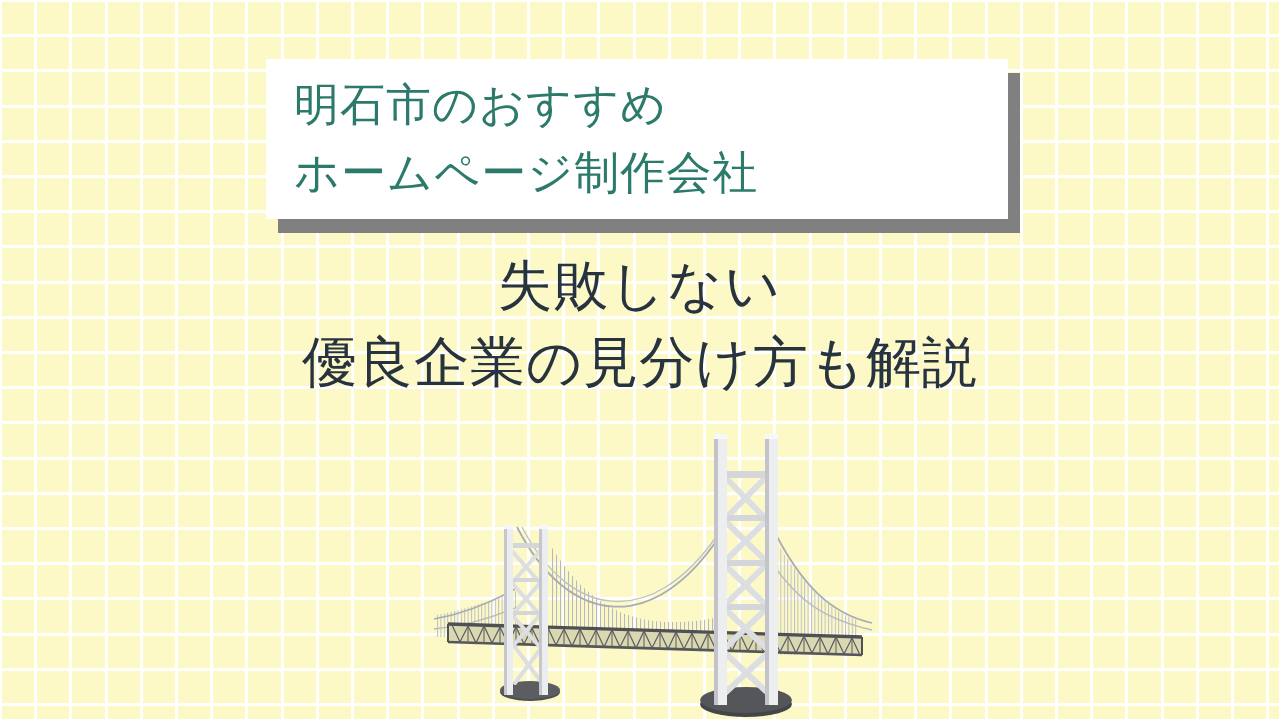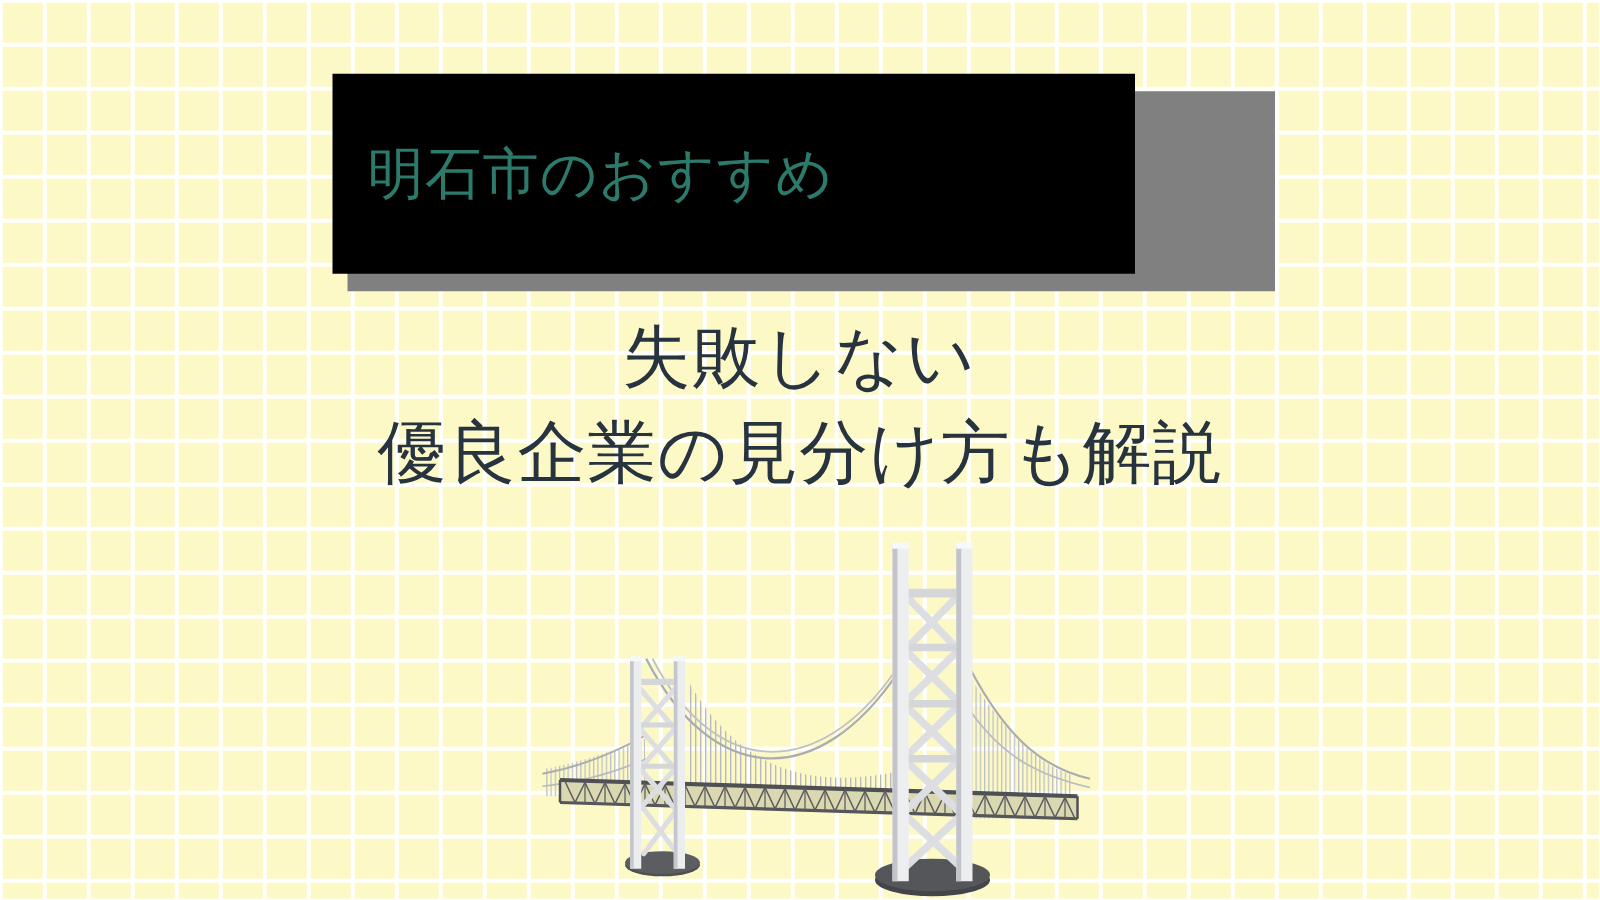--- a/index.html
+++ b/index.html
@@ -50,23 +50,23 @@
     left: 12px;
     top: 14px;
     width: 742px;
     height: 160px;
     background: #808080;
   }
   .title-card {
     position: absolute;
     left: 0;
     top: 0;
-    width: 642px;
+    width: 742px;
     height: 160px;
-    background: #000000;
+    background: #ffffff;
     display: flex;
     align-items: center;
     box-sizing: border-box;
     padding: 0 24px 0 28px;
   }
   .title-lines {
     flex: 1 1 auto;
     display: flex;
     flex-direction: column;
     justify-content: center;
@@ -125,20 +125,21 @@
 
 <div id="eyecatch">
 
   <div class="grid-bg"></div>
 
   <div class="title-card-wrap">
     <div class="title-card-shadow"></div>
     <div class="title-card">
       <div class="title-lines">
         <div class="title-line">明石市のおすすめ</div>
+        <div class="title-line">ホームページ制作会社</div>
       </div>
     </div>
   </div>
 
   <div class="subtitle">
     <div class="subtitle-line">失敗しない</div>
     <div class="subtitle-line wide">優良企業の見分け方も解説</div>
   </div>
 
   <div class="bridge-art">

